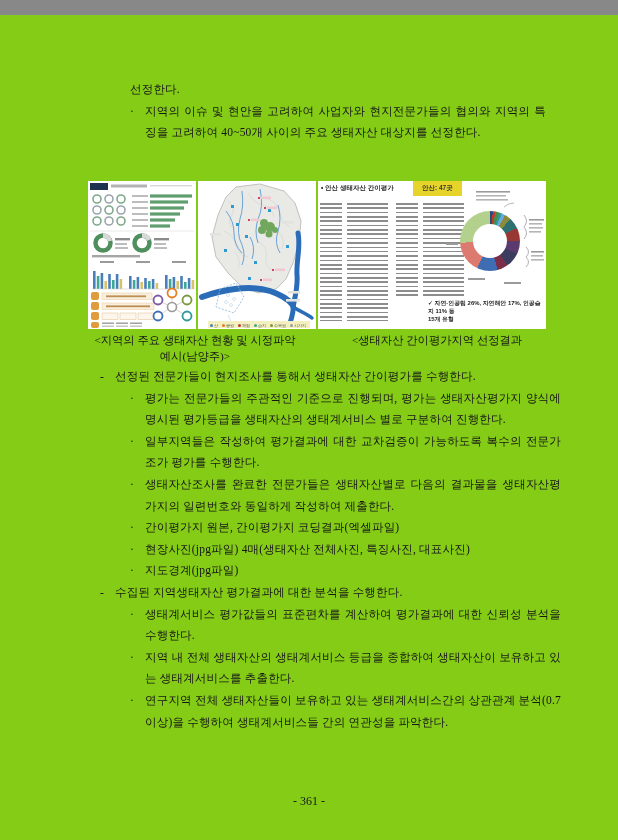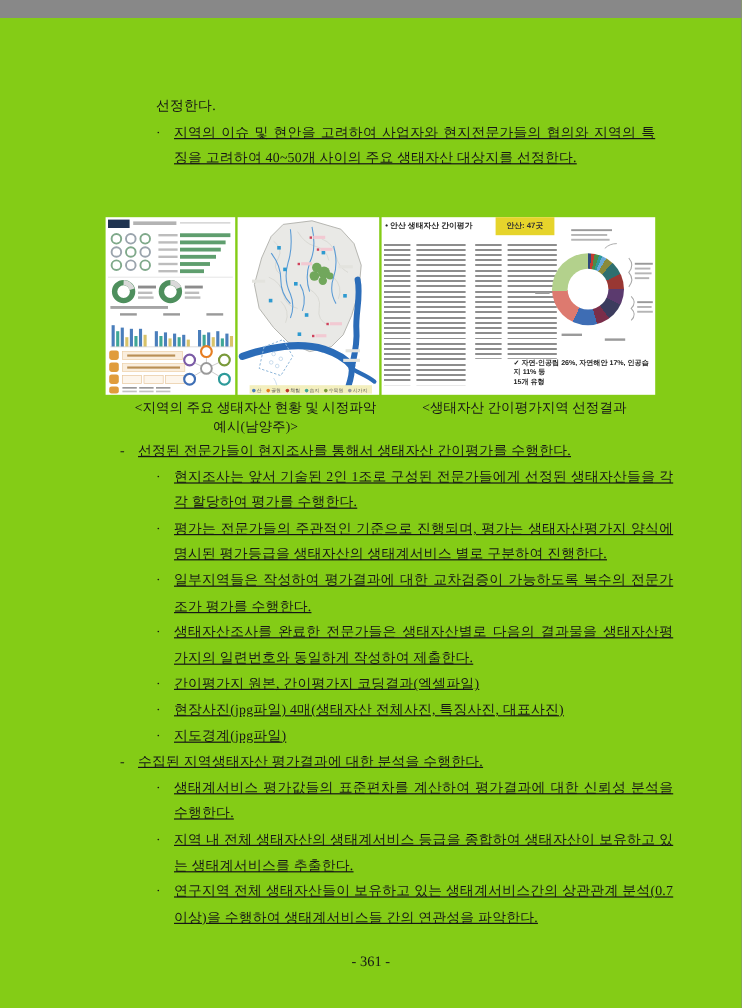--- a/index.html
+++ b/index.html
@@ -4,33 +4,33 @@
 <style>
   html,body { margin:0; padding:0; background:#888; }
   .page {
     position:relative; width:618px; height:840px; margin:15px auto;
     background:#84cc16; overflow:hidden;
     font-family:"Liberation Serif","DejaVu Serif",serif; color:#161616;
   }
   
   .bodytext { font-size:11.5px; line-height:21.6px; text-align:justify; letter-spacing:0.2px; }
   .intro { position:absolute; top:64px; left:130px; width:416px; }
-  .hang { padding-left:15px; text-indent:-15px;text-decoration:underline; }
+  .hang { padding-left:15px; text-indent:-15px; }
   .hang .mk { display:inline-block; width:15px; text-indent:0; }
   .content { position:absolute; top:351px; left:100px; width:446px; }
   .content .lvl2 { margin-left:30px; width:416px; }
   .pageno { position:absolute; top:779px; left:0; width:100%; text-align:center; font-size:12px; }
   
   .figrow { position:absolute; top:166px; left:88px; width:460px; height:149px; }
   .fig { position:absolute; top:0; background:#fff; }
   .fig1 { left:0; width:108px; height:148px; }
   .fig2 { left:110px; width:118px; height:148px; }
   .fig3 { left:230px; width:228px; height:148px; }
   .cap { position:absolute; font-size:11.3px; line-height:15.5px; text-align:center; }
-  .cap1 { top:318px; left:102px; width:222px;text-align:center; }
+  .cap1 { top:318px; left:84px; width:222px;text-align:center; }
   .cap2 { top:318px; left:326px; width:222px; }
   
   .fig3 .ftitle { position:absolute; top:3px; left:3px; font-family:"Liberation Sans",sans-serif; font-size:6.5px; font-weight:bold; color:#222; white-space:nowrap; }
   .fig3 .badge { position:absolute; top:0px; left:95px; background:#e6d42b; color:#333; font-family:"Liberation Sans",sans-serif; font-size:6.5px; font-weight:bold; padding:3px 9px; white-space:nowrap; }
   .tcol { position:absolute; top:22px; height:118px; }
   .tc1 { left:2px; }
   .tc2 { left:78px; height:96px; }
   .tstripe { position:absolute; top:0; background-image:repeating-linear-gradient(to bottom,#8d8d8d 0px,#8d8d8d 1.6px,transparent 1.6px,transparent 4.35px); height:100%; }
   .tcode { left:0; width:22px; }
   .tname { left:27px; width:41px; }
@@ -315,21 +315,20 @@
   <div class="cap cap1">
     <div>&lt;지역의 주요 생태자산 현황 및 시정파악</div>
     <div>예시(남양주)&gt;</div>
   </div>
   <div class="cap cap2">
     <div>&lt;생태자산 간이평가지역 선정결과</div>
   </div>
 
   <div class="content bodytext">
     <div class="hang"><span class="mk">-</span><span>선정된 전문가들이 현지조사를 통해서 생태자산 간이평가를 수행한다.</span></div>
-    <div class="hang lvl2"><span class="mk">·</span><span>현지조사는 앞서 기술된 2인 1조로 구성된 전문가들에게 선정된 생태자산들을 각각 할당하여 평가를 수행한다.</span></div>
     <div class="hang lvl2"><span class="mk">·</span><span>평가는 전문가들의 주관적인 기준으로 진행되며, 평가는 생태자산평가지 양식에 명시된 평가등급을 생태자산의 생태계서비스 별로 구분하여 진행한다.</span></div>
     <div class="hang lvl2"><span class="mk">·</span><span>일부지역들은 작성하여 평가결과에 대한 교차검증이 가능하도록 복수의 전문가조가 평가를 수행한다.</span></div>
     <div class="hang lvl2"><span class="mk">·</span><span>생태자산조사를 완료한 전문가들은 생태자산별로 다음의 결과물을 생태자산평가지의 일련번호와 동일하게 작성하여 제출한다.</span></div>
     <div class="hang lvl2"><span class="mk">·</span><span>간이평가지 원본, 간이평가지 코딩결과(엑셀파일)</span></div>
     <div class="hang lvl2"><span class="mk">·</span><span>현장사진(jpg파일) 4매(생태자산 전체사진, 특징사진, 대표사진)</span></div>
     <div class="hang lvl2"><span class="mk">·</span><span>지도경계(jpg파일)</span></div>
     <div class="hang"><span class="mk">-</span><span>수집된 지역생태자산 평가결과에 대한 분석을 수행한다.</span></div>
     <div class="hang lvl2"><span class="mk">·</span><span>생태계서비스 평가값들의 표준편차를 계산하여 평가결과에 대한 신뢰성 분석을 수행한다.</span></div>
     <div class="hang lvl2"><span class="mk">·</span><span>지역 내 전체 생태자산의 생태계서비스 등급을 종합하여 생태자산이 보유하고 있는 생태계서비스를 추출한다.</span></div>
     <div class="hang lvl2"><span class="mk">·</span><span>연구지역 전체 생태자산들이 보유하고 있는 생태계서비스간의 상관관계 분석(0.7이상)을 수행하여 생태계서비스들 간의 연관성을 파악한다.</span></div>

